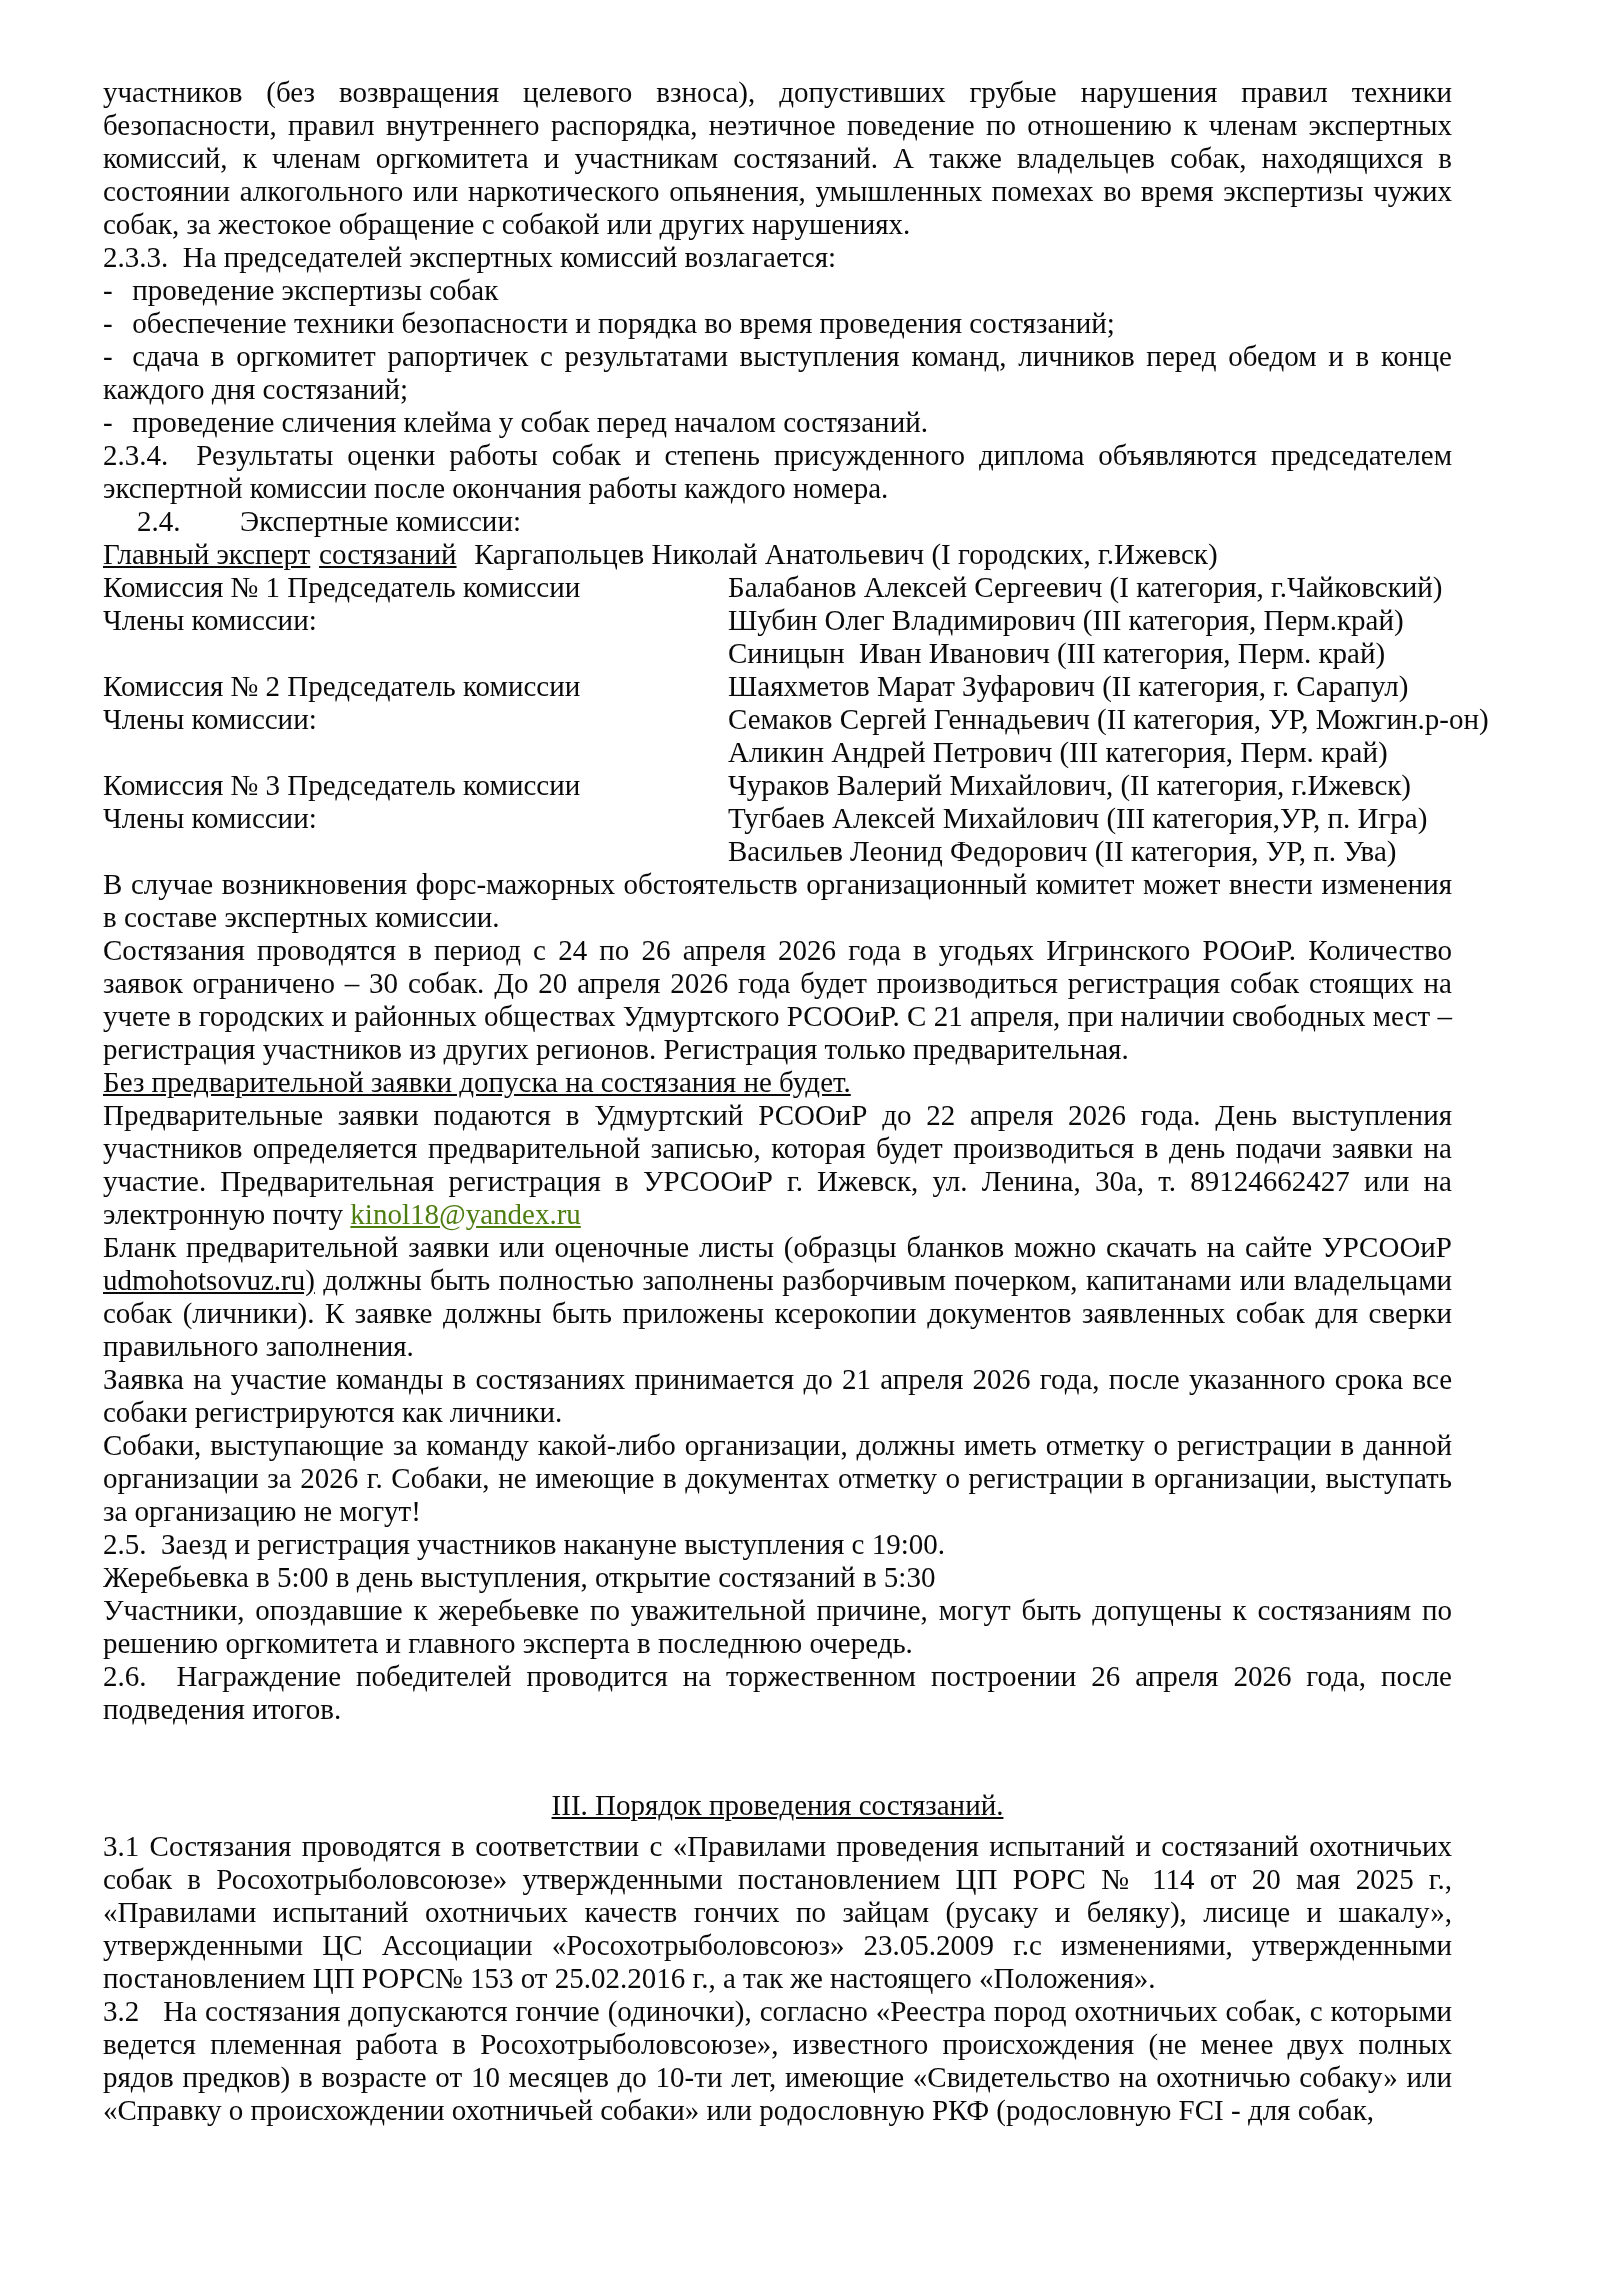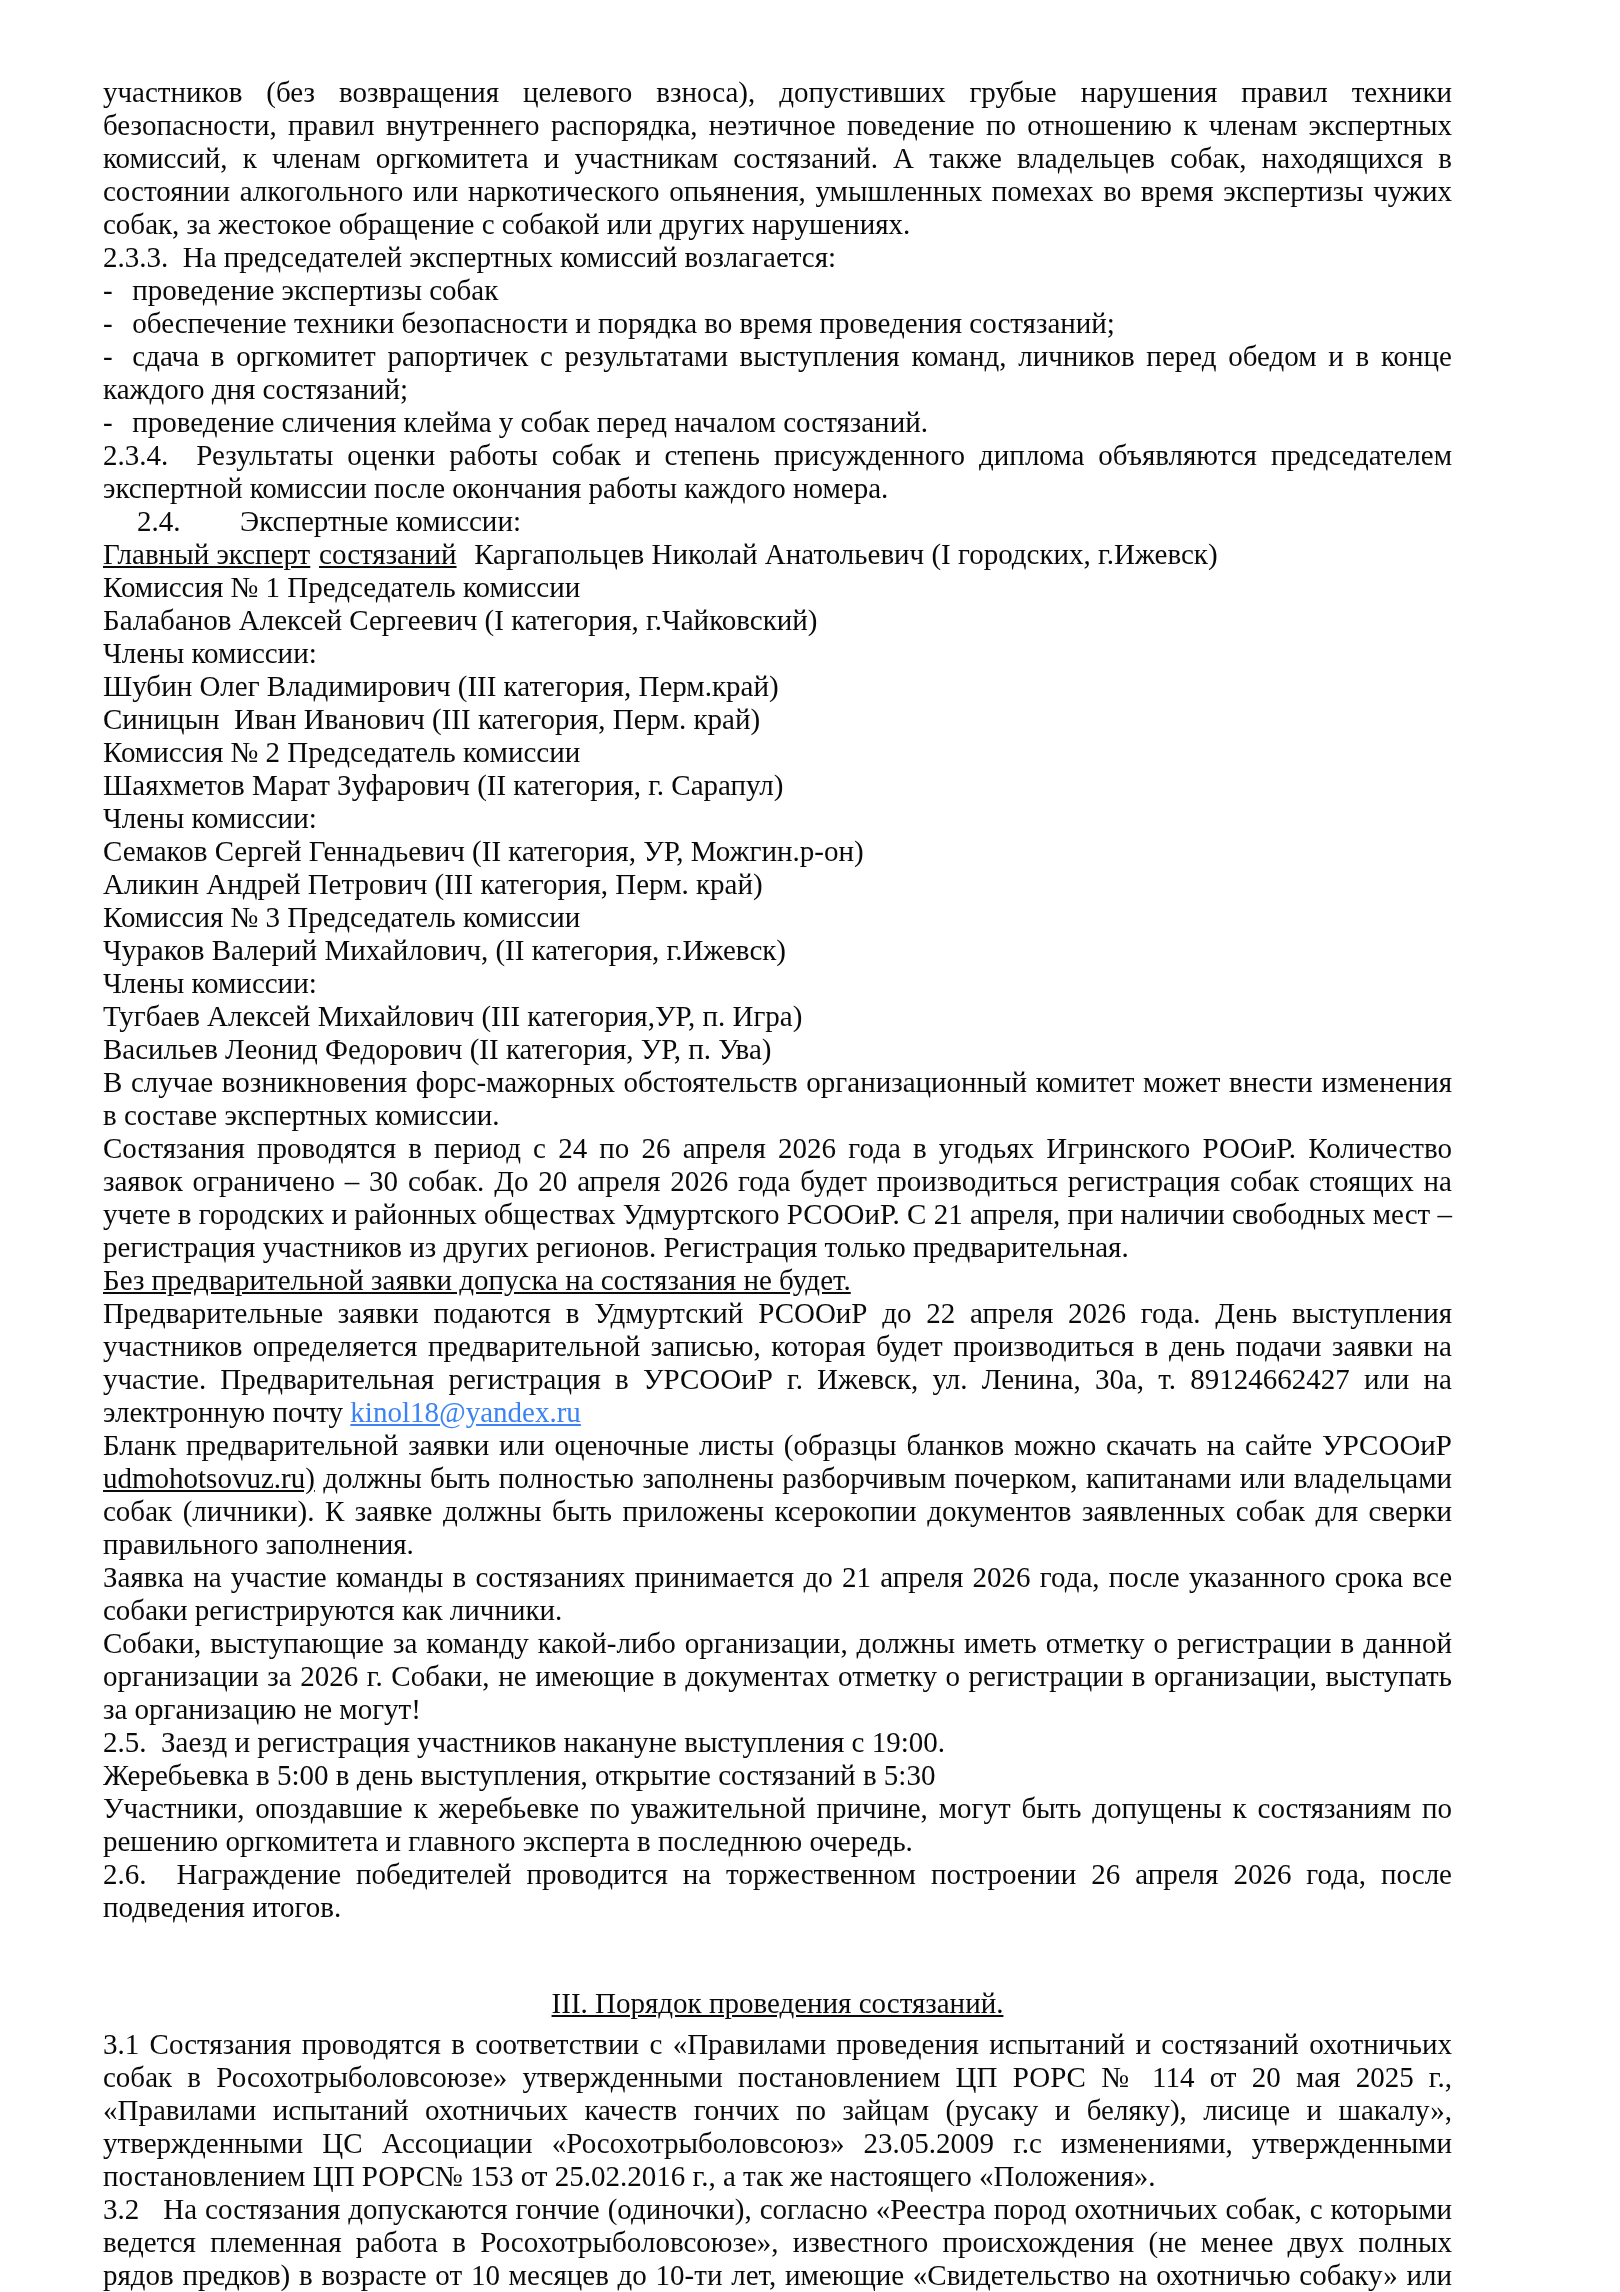--- a/index.html
+++ b/index.html
@@ -25,27 +25,27 @@
   .u { text-decoration: underline; }
   .num-cell {
     display: inline-block;
     width: 103px;
     margin-left: 34px;
   }
   .li-marker {
     display: inline;
     padding-right: 19.6px;
   }
-  .crow { display: flex; flex-direction: column; }
+  .crow { display: flex; }
   .cleft { width: 625px; flex: none; white-space: nowrap; }
   .cright { flex: 1; white-space: nowrap; }
   .chief-label-1 { text-decoration: underline; margin-right: 8.8px; }
   .chief-label-2 { text-decoration: underline; margin-right: 17.6px; }
   a.email-link {
-    color: #3b82f6;
+    color: #4d7c0f;
     text-decoration: underline;
     cursor: pointer;
   }
   .section-heading {
     text-align: center;
     font-weight: normal;
     font-size: 29px;
     line-height: 33px;
     margin: 63px 0 7.8px 0;
   }

